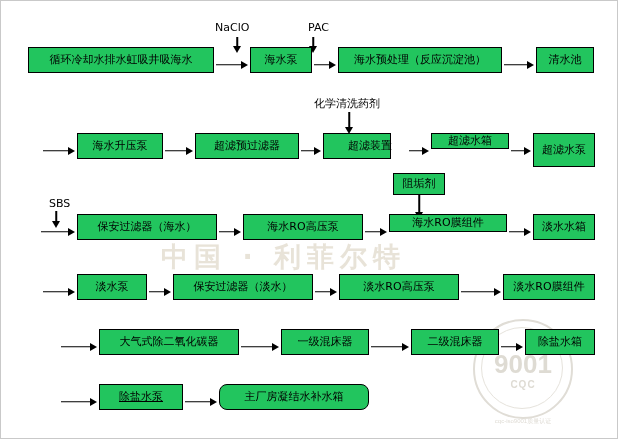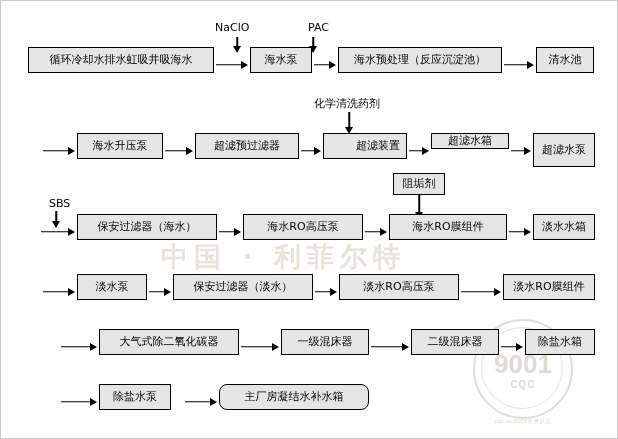--- a/index.html
+++ b/index.html
@@ -59,21 +59,21 @@
   }
   .wm-seal .s-sub{
     position:absolute;left:-10px;top:96px;width:116px;
     text-align:center;font-size:6px;color:#e0ddd6;letter-spacing:0px;
   }
   
   .box{
     position:absolute;
     box-sizing:border-box;
     border:1px solid #000;
-    background:#e5e5e5;
+    background:#22c55e;
     color:#000;
     font-size:11px;
     line-height:1.1;
     display:flex;align-items:center;justify-content:center;
     text-align:center;
     white-space:nowrap;
     font-family:"DejaVu Sans","Liberation Sans",sans-serif;
     z-index:3;
   }
   .lbl{
@@ -159,21 +159,21 @@
   <div class="box" style="left:76px;top:132px;width:86px;height:26px;">海水升压泵</div>
   <div class="arrow ah" style="left:164px;top:145px;width:28px;height:9px;">
     <div class="shaft" style="width:22px;"></div>
       <div class="head"></div>
   </div>
   <div class="box" style="left:194px;top:132px;width:104px;height:26px;text-align:center;">超滤预过滤器</div>
   <div class="arrow ah" style="left:300px;top:145px;width:20px;height:9px;">
     <div class="shaft" style="width:14px;"></div>
       <div class="head"></div>
   </div>
-  <div class="box" style="left:322px;top:132px;width:84px;height:26px;padding-left:26px;">超滤装置</div>
+  <div class="box" style="left:322px;top:132px;width:68px;height:26px;padding-left:26px;">超滤装置</div>
   <div class="arrow ah" style="left:408px;top:145px;width:20px;height:9px;">
     <div class="shaft" style="width:14px;"></div>
       <div class="head"></div>
   </div>
   <div class="box" style="left:430px;top:132px;width:78px;height:16px;">超滤水箱</div>
   <div class="arrow ah" style="left:510px;top:145px;width:20px;height:9px;">
     <div class="shaft" style="width:14px;"></div>
       <div class="head"></div>
   </div>
   <div class="box" style="left:532px;top:132px;width:62px;height:34px;">超滤水泵</div>
@@ -197,21 +197,21 @@
   <div class="box" style="left:76px;top:213px;width:140px;height:26px;">保安过滤器（海水）</div>
   <div class="arrow ah" style="left:218px;top:226px;width:22px;height:9px;">
     <div class="shaft" style="width:16px;"></div>
       <div class="head"></div>
   </div>
   <div class="box" style="left:242px;top:213px;width:120px;height:26px;">海水RO高压泵</div>
   <div class="arrow ah" style="left:364px;top:226px;width:22px;height:9px;">
     <div class="shaft" style="width:16px;"></div>
       <div class="head"></div>
   </div>
-  <div class="box" style="left:388px;top:213px;width:118px;height:26px;">海水RO膜组件</div>
+  <div class="box" style="left:388px;top:213px;width:118px;height:18px;">海水RO膜组件</div>
   <div class="arrow ah" style="left:508px;top:226px;width:22px;height:9px;">
     <div class="shaft" style="width:16px;"></div>
       <div class="head"></div>
   </div>
   <div class="box" style="left:532px;top:213px;width:62px;height:26px;">淡水水箱</div>
 
   <div class="arrow ah" style="left:42px;top:286px;width:32px;height:9px;">
     <div class="shaft" style="width:26px;"></div>
       <div class="head"></div>
   </div>
@@ -250,20 +250,20 @@
   <div class="arrow ah" style="left:500px;top:341px;width:22px;height:9px;">
     <div class="shaft" style="width:16px;"></div>
       <div class="head"></div>
   </div>
   <div class="box" style="left:524px;top:328px;width:70px;height:26px;">除盐水箱</div>
 
   <div class="arrow ah" style="left:60px;top:396px;width:36px;height:9px;">
     <div class="shaft" style="width:30px;"></div>
       <div class="head"></div>
   </div>
-  <div class="box" style="left:98px;top:383px;width:72px;height:26px;">除盐水泵</div>
+  <div class="box" style="left:98px;top:383px;width:84px;height:26px;text-decoration:underline;">除盐水泵</div>
   <div class="arrow ah" style="left:184px;top:396px;width:32px;height:9px;">
     <div class="shaft" style="width:26px;"></div>
       <div class="head"></div>
   </div>
   <div class="box" style="left:218px;top:383px;width:150px;height:26px;border-radius:8px;">主厂房凝结水补水箱</div>
 
 </div>
 
 </body></html>

